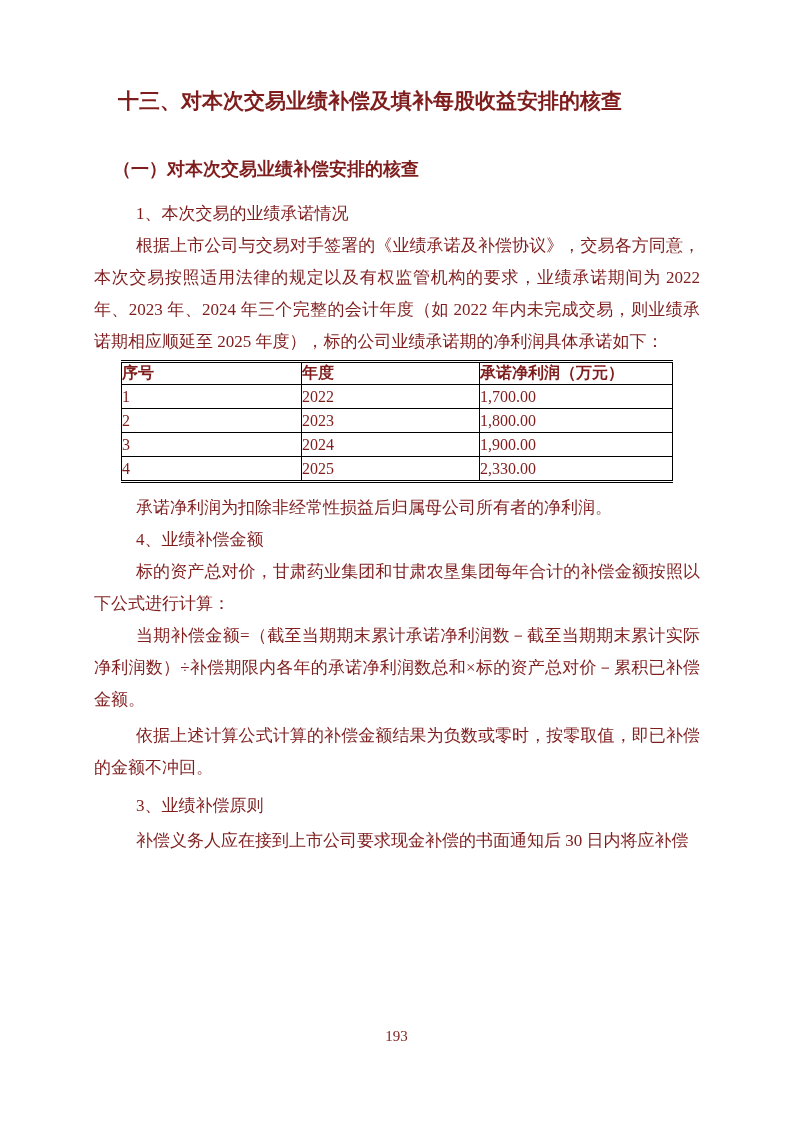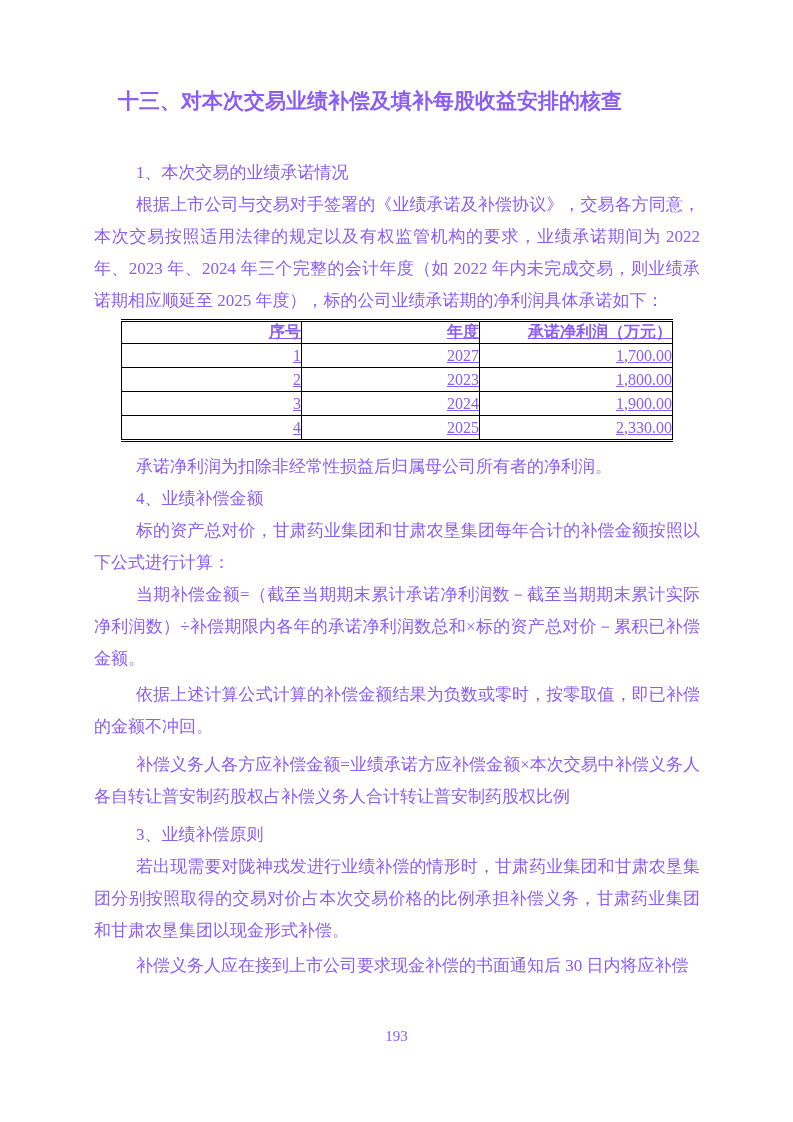--- a/index.html
+++ b/index.html
@@ -8,21 +8,21 @@
     background: #ffffff;
   }
   .page {
     position: relative;
     width: 793px;
     height: 1122px;
     background: #ffffff;
     box-sizing: border-box;
     padding: 88px 93px 0 94px;
     overflow: hidden;
-    color: #8b5cf6;
+    color: #7f1d1d;
     font-family: "Liberation Serif", "DejaVu Serif", serif;
     font-size: 17px;
   }
   .h1-title {
     font-family: "Liberation Sans", "DejaVu Sans", sans-serif;
     font-weight: 700;
     font-size: 21px;
     line-height: 26px;
     margin: 0 0 43px 24px;
   }
@@ -47,24 +47,23 @@
     border-collapse: collapse;
     table-layout: fixed;
     width: 551px;
     margin: 2px 0 9px 27px;
     border-top: 3px double #000;
     border-bottom: 3px double #000;
   }
   table.commit-table th,
   table.commit-table td {
     border: 1px solid #000;
-    text-align: right;
+    text-align: left;
     vertical-align: middle;
     padding: 0;
-    text-decoration: underline;
   }
   table.commit-table th {
     height: 21px;
     font-family: "Liberation Sans", "DejaVu Sans", sans-serif;
     font-weight: 700;
     font-size: 16px;
   }
   table.commit-table td {
     height: 23px;
     font-family: "Liberation Serif", "DejaVu Serif", serif;
@@ -80,20 +79,21 @@
     font-family: "Liberation Serif", "DejaVu Serif", serif;
   }
 </style>
 </head>
 <body>
 
 <div class="page">
 
   <h1 class="h1-title">十三、对本次交易业绩补偿及填补每股收益安排的核查</h1>
 
+  <h2 class="h2-title">（一）对本次交易业绩补偿安排的核查</h2>
 
   <p class="body">1、本次交易的业绩承诺情况</p>
 
   <p class="body">根据上市公司与交易对手签署的《业绩承诺及补偿协议》，交易各方同意，本次交易按照适用法律的规定以及有权监管机构的要求，业绩承诺期间为 2022 年、2023 年、2024 年三个完整的会计年度（如 2022 年内未完成交易，则业绩承诺期相应顺延至 2025 年度），标的公司业绩承诺期的净利润具体承诺如下：</p>
 
   <table class="commit-table">
     <colgroup>
       <col style="width:180px">
       <col style="width:178px">
       <col style="width:193px">
@@ -101,21 +101,21 @@
     <thead>
       <tr>
         <th>序号</th>
         <th>年度</th>
         <th>承诺净利润（万元）</th>
       </tr>
     </thead>
     <tbody>
       <tr>
         <td>1</td>
-        <td>2027</td>
+        <td>2022</td>
         <td>1,700.00</td>
       </tr>
       <tr>
         <td>2</td>
         <td>2023</td>
         <td>1,800.00</td>
       </tr>
       <tr>
         <td>3</td>
         <td>2024</td>
@@ -132,23 +132,21 @@
   <p class="body">承诺净利润为扣除非经常性损益后归属母公司所有者的净利润。</p>
 
   <p class="body">4、业绩补偿金额</p>
 
   <p class="body">标的资产总对价，甘肃药业集团和甘肃农垦集团每年合计的补偿金额按照以下公式进行计算：</p>
 
   <p class="body">当期补偿金额=（截至当期期末累计承诺净利润数－截至当期期末累计实际净利润数）÷补偿期限内各年的承诺净利润数总和×标的资产总对价－累积已补偿金额。</p>
 
   <p class="body mt4">依据上述计算公式计算的补偿金额结果为负数或零时，按零取值，即已补偿的金额不冲回。</p>
 
-  <p class="body mt6">补偿义务人各方应补偿金额=业绩承诺方应补偿金额×本次交易中补偿义务人各自转让普安制药股权占补偿义务人合计转让普安制药股权比例</p>
 
   <p class="body mt6">3、业绩补偿原则</p>
 
-  <p class="body">若出现需要对陇神戎发进行业绩补偿的情形时，甘肃药业集团和甘肃农垦集团分别按照取得的交易对价占本次交易价格的比例承担补偿义务，甘肃药业集团和甘肃农垦集团以现金形式补偿。</p>
 
   <p class="body mt3">补偿义务人应在接到上市公司要求现金补偿的书面通知后 30 日内将应补偿</p>
 
   <div class="page-num">193</div>
 
 </div>
 
 </body></html>

